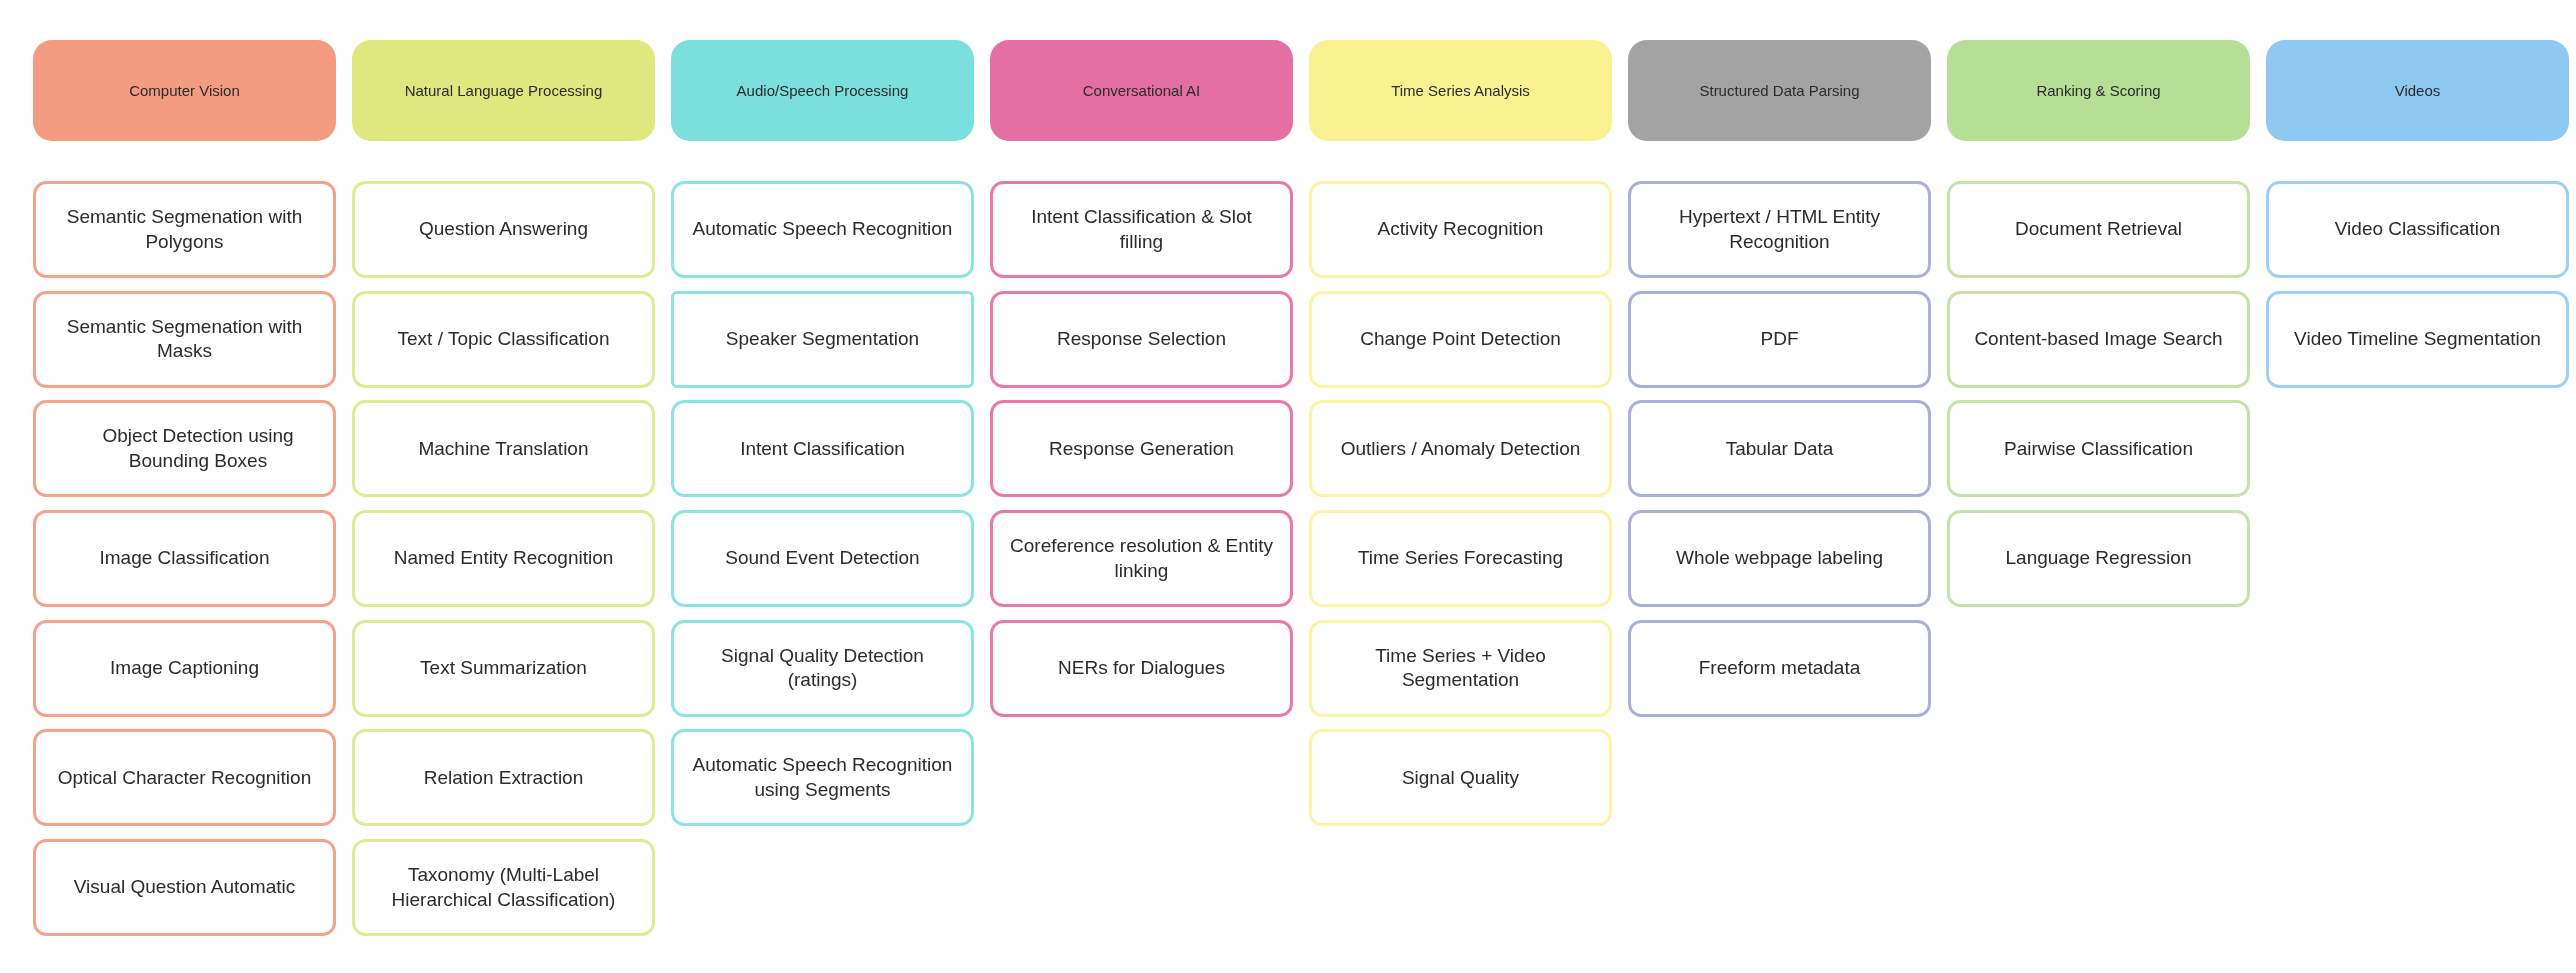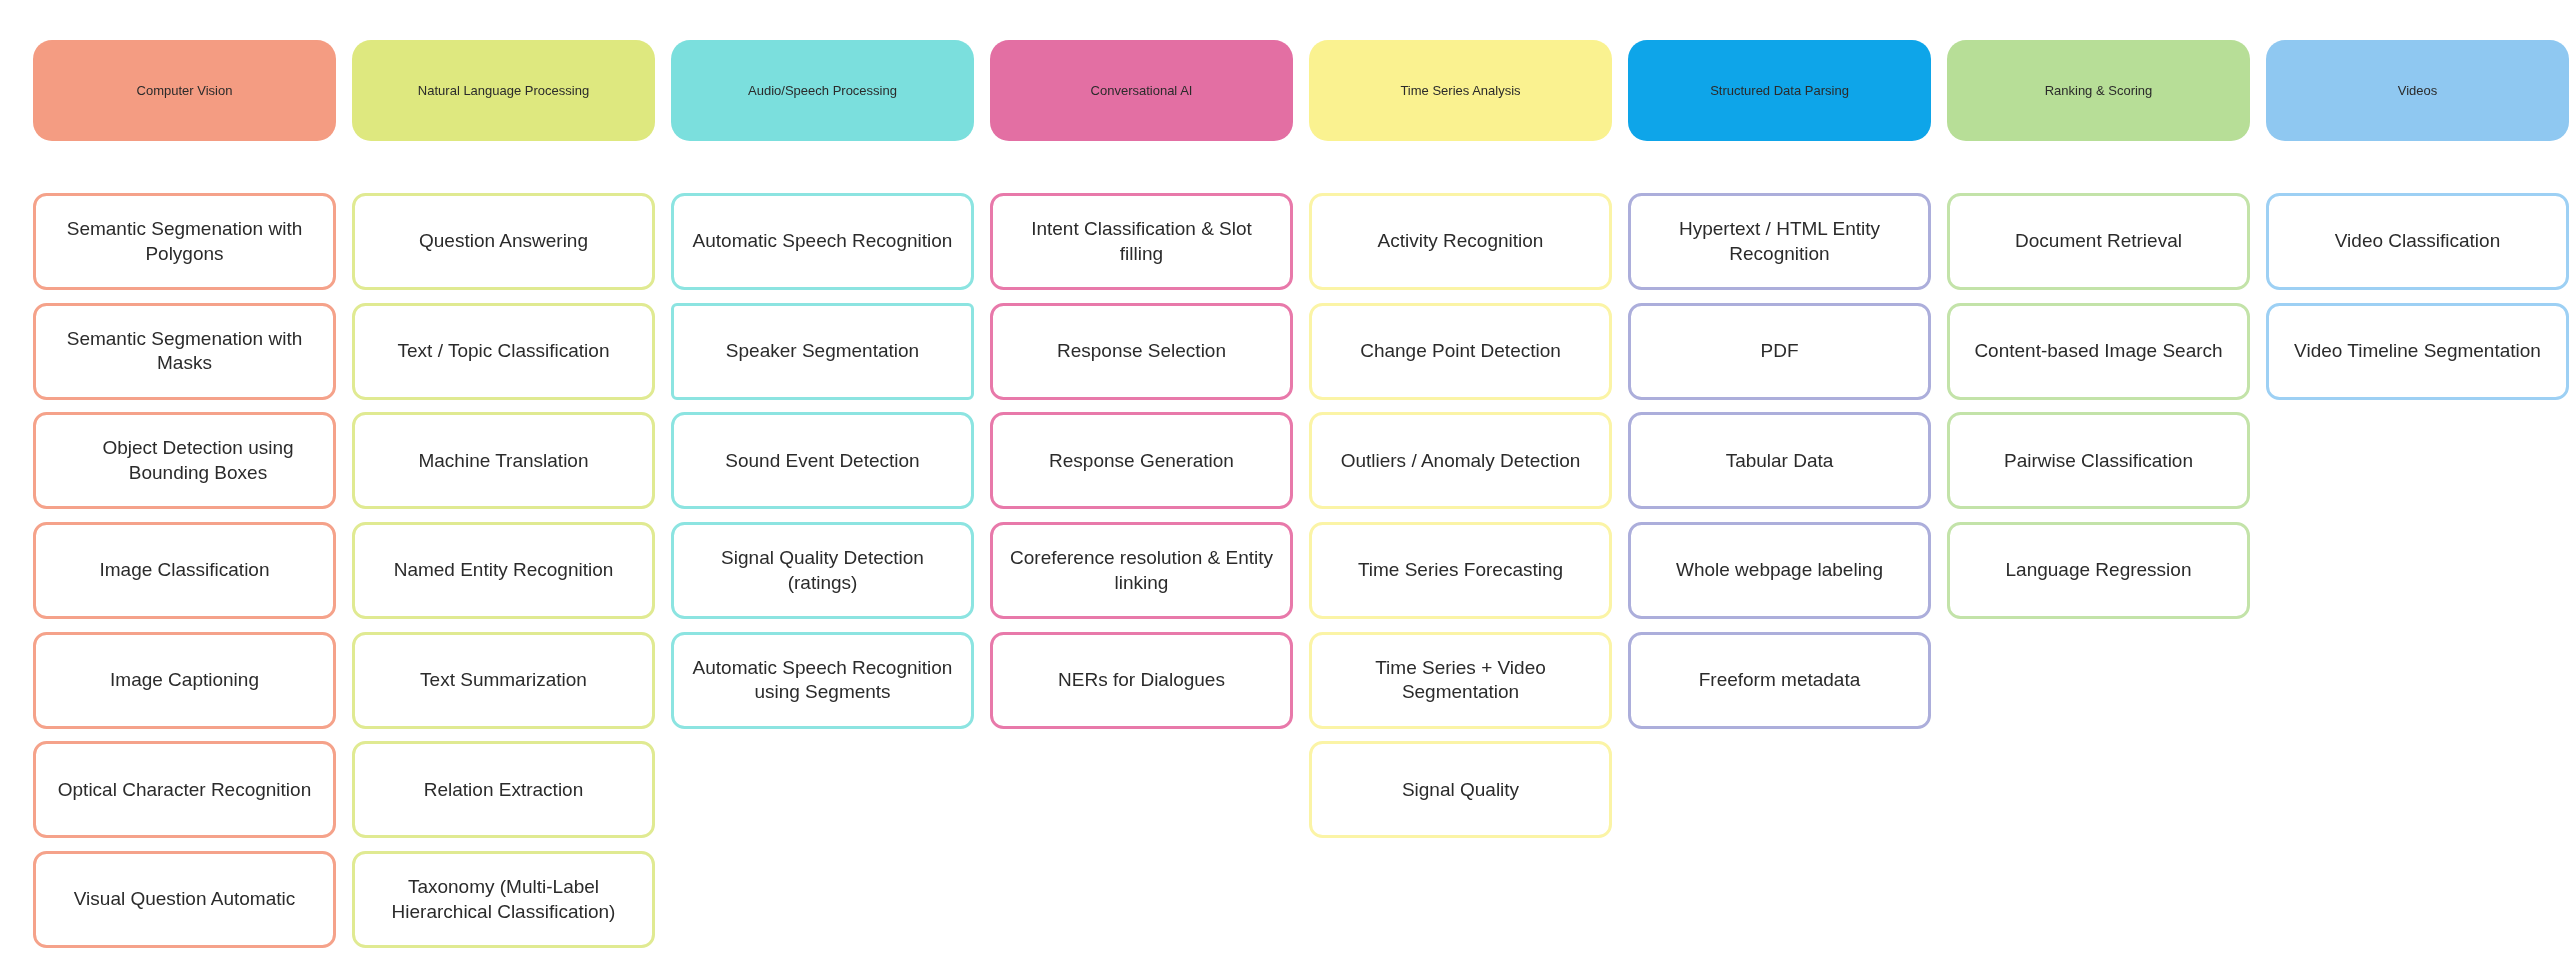--- a/index.html
+++ b/index.html
@@ -25,26 +25,26 @@
   .column {
     width: 303px;
     flex: 0 0 303px;
     display: flex;
     flex-direction: column;
   }
   .col-header {
     box-sizing: border-box;
     height: 101px;
     border-radius: 19px;
-    margin-bottom: 52px;
+    margin-bottom: 40px;
     display: flex;
     align-items: center;
     justify-content: center;
     text-align: center;
-    font-size: 13px;
+    font-size: 15px;
     line-height: 25px;
     padding: 0 11px;
   }
   .card {
     box-sizing: border-box;
     height: 97px;
     margin-bottom: 12.7px;
     background: #ffffff;
     border: 3.2px solid #cccccc;
     border-radius: 13.5px;
@@ -137,20 +137,23 @@
     </header>
     <div class="cards">
   <div class="card" style="border-color: rgb(140, 228, 225);">
     <span>Automatic Speech Recognition</span>
   </div>
 
   <div class="card" style="border-color: rgb(140, 228, 225); border-radius: 6px;">
     <span>Speaker Segmentation</span>
   </div>
 
+  <div class="card" style="border-color: rgb(140, 228, 225);">
+    <span>Intent Classification</span>
+  </div>
 
   <div class="card" style="border-color: rgb(140, 228, 225);">
     <span>Sound Event Detection</span>
   </div>
 
   <div class="card" style="border-color: rgb(140, 228, 225);">
     <span>Signal Quality Detection (ratings)</span>
   </div>
 
   <div class="card" style="border-color: rgb(140, 228, 225);">
@@ -211,21 +214,21 @@
     <span>Time Series + Video Segmentation</span>
   </div>
 
   <div class="card" style="border-color: rgb(251, 244, 166);">
     <span>Signal Quality</span>
   </div>
 </div>
   </section>
 
   <section class="column">
-    <header class="col-header" style="background: #0ea5e9;">
+    <header class="col-header" style="background: #a3a3a3;">
       <span>Structured Data Parsing</span>
     </header>
     <div class="cards">
   <div class="card" style="border-color: rgb(172, 174, 219);">
     <span>Hypertext / HTML Entity Recognition</span>
   </div>
 
   <div class="card" style="border-color: rgb(172, 174, 219);">
     <span>PDF</span>
   </div>

